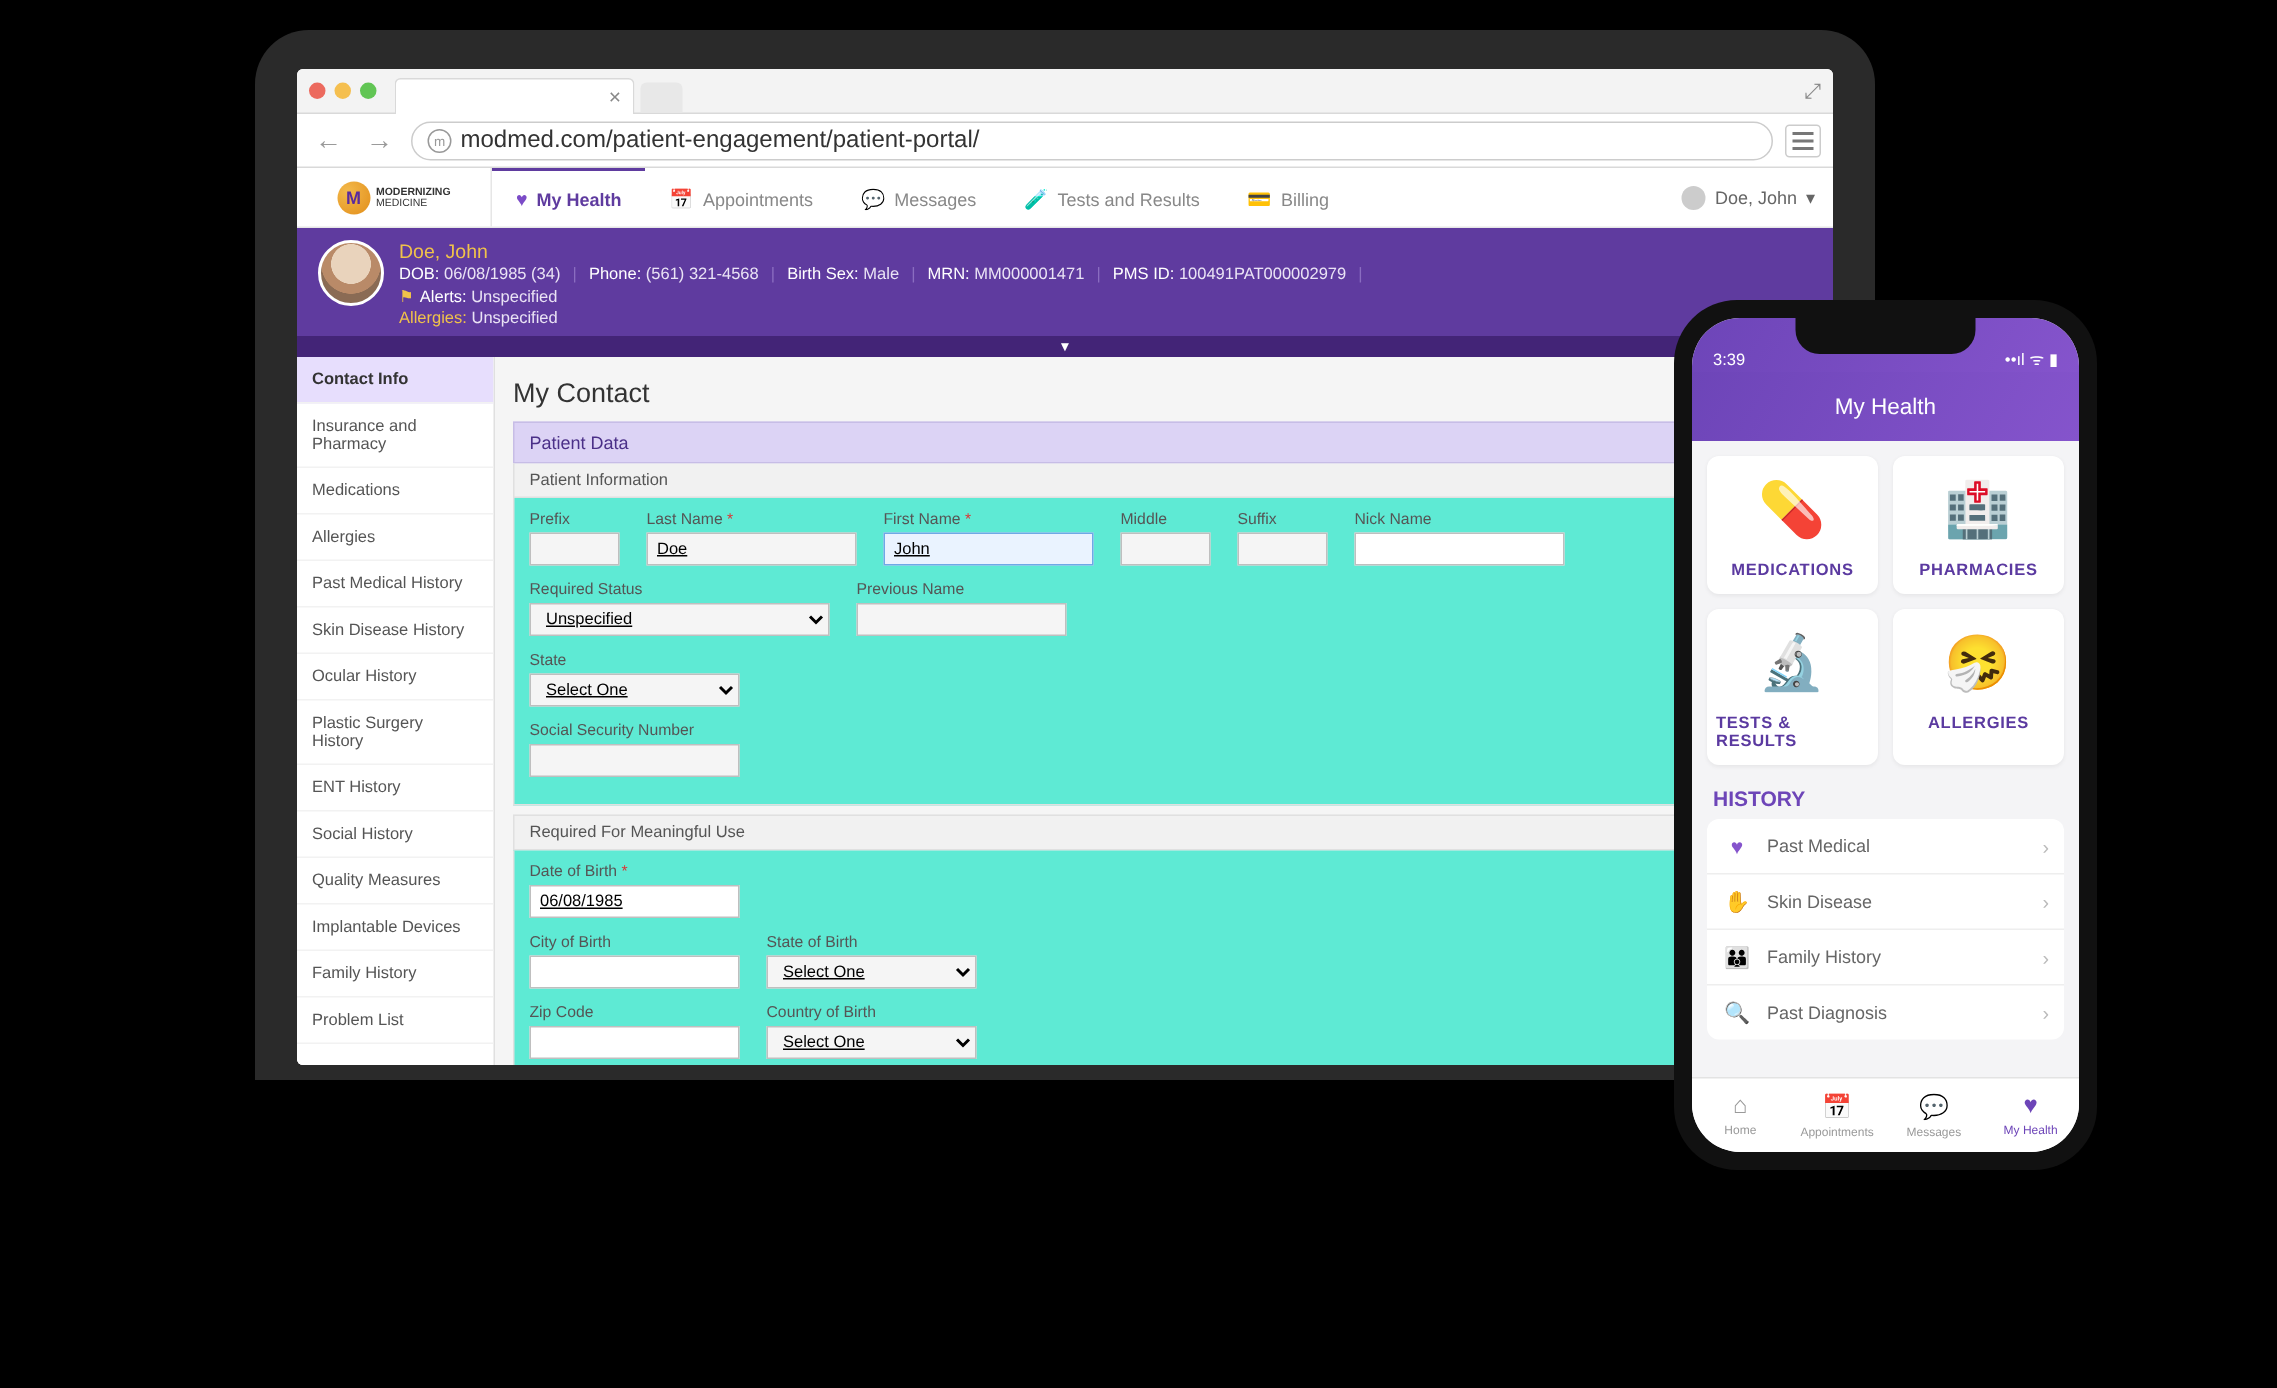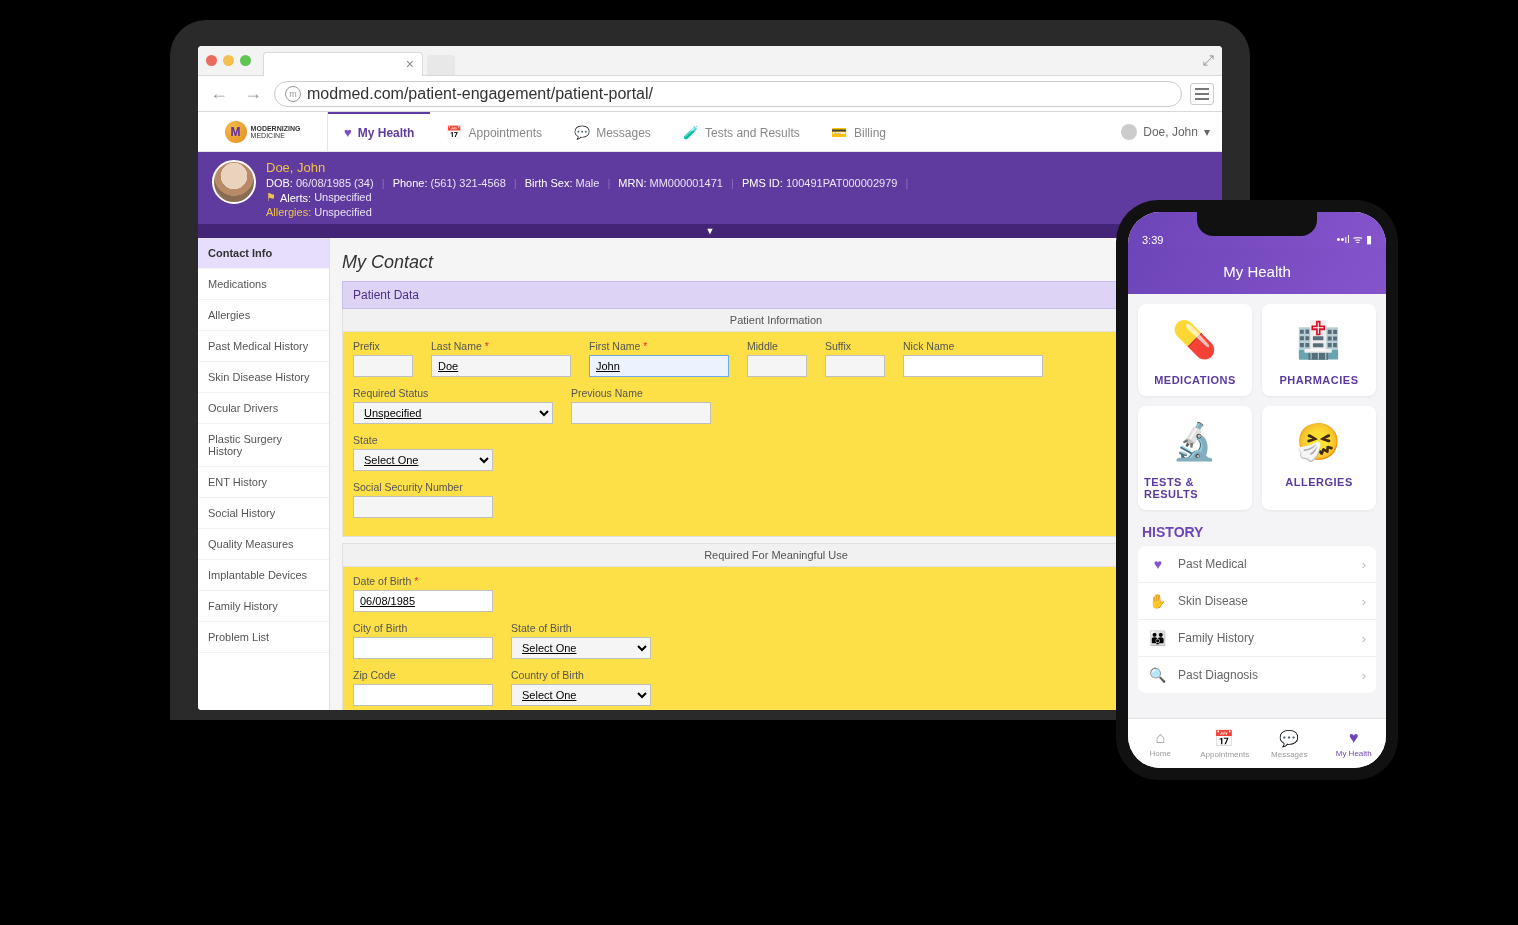--- a/index.html
+++ b/index.html
@@ -198,33 +198,33 @@
   }
   .sb-item {
     padding: 9px 10px;
     border-bottom: 1px solid #f2f2f2;
     cursor: pointer;
     color: #555;
   }
   .sb-item.active { background: #e7defd; font-weight: 600; color: #333; }
 
   .main { flex: 1; overflow: auto; padding: 10px 12px; }
-  .page-title { font-size: 18px; margin: 4px 0 8px; color: #333; font-style: italic; }
+  .page-title { font-size: 18px; margin: 4px 0 8px; color: #333; }
   .section-hdr {
     background: #dcd3f5; color: #4b3088;
     font-size: 12px; padding: 6px 10px;
     border: 1px solid #c7bde6;
   }
   .sub-hdr {
     background: #f1f1f1; font-size: 11px;
     padding: 5px 10px; color: #555;
-    border: 1px solid #e0e0e0; border-top: none; text-align: center;
+    border: 1px solid #e0e0e0; border-top: none;
   }
   .form-area {
-    background: #fde047; border: 1px solid #e0e0e0; border-top: none;
+    background: #5eead4; border: 1px solid #e0e0e0; border-top: none;
     padding: 8px 10px;
   }
   .frow { display: flex; gap: 18px; margin-bottom: 10px; flex-wrap: wrap; }
   .field label {
     display: block; font-size: 10.5px; color: #555; margin-bottom: 3px;
   }
   .req::after { content: " *"; color: #d33; }
   .field input, .field select {
     height: 22px; font-size: 11px;
     border: 1px solid #bfbfbf; background: #f5f5f5;
@@ -420,25 +420,26 @@
           <div class="pt-row">
             <b style="color:#f0c24a">Allergies:</b> <span>Unspecified</span>
           </div>
         </div>
       </div>
       <div class="pt-chev">▼</div>
 
       <div class="app-body">
         <div class="sidebar">
           <div class="sb-item active">Contact Info</div>
+          <div class="sb-item">Insurance and Pharmacy</div>
           <div class="sb-item">Medications</div>
           <div class="sb-item">Allergies</div>
           <div class="sb-item">Past Medical History</div>
           <div class="sb-item">Skin Disease History</div>
-          <div class="sb-item">Ocular Drivers</div>
+          <div class="sb-item">Ocular History</div>
           <div class="sb-item">Plastic Surgery History</div>
           <div class="sb-item">ENT History</div>
           <div class="sb-item">Social History</div>
           <div class="sb-item">Quality Measures</div>
           <div class="sb-item">Implantable Devices</div>
           <div class="sb-item">Family History</div>
           <div class="sb-item">Problem List</div>
         </div>
 
         <div class="main">

